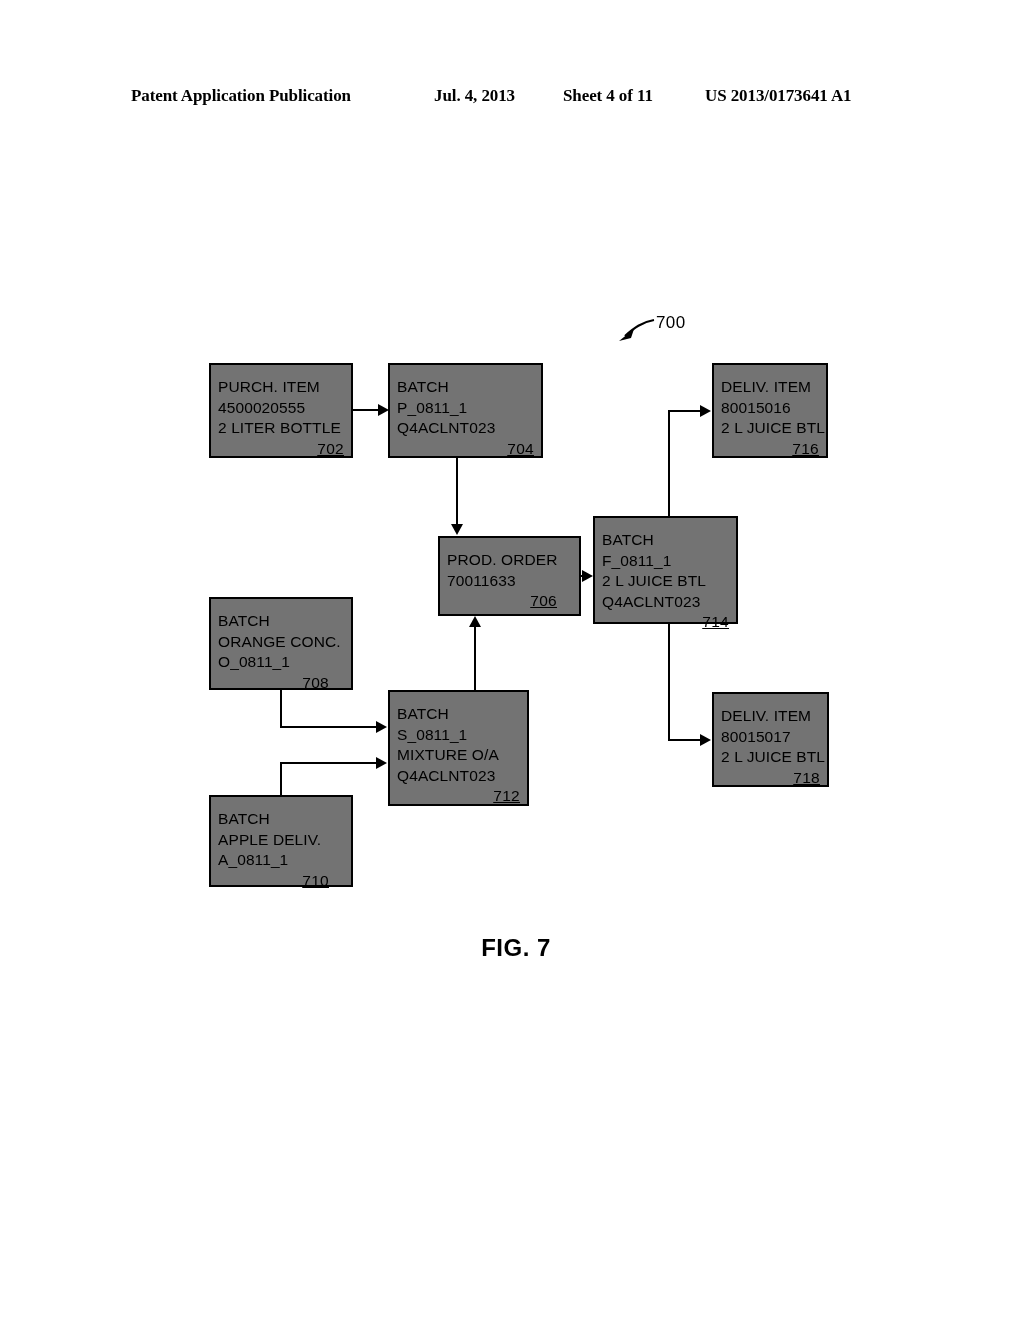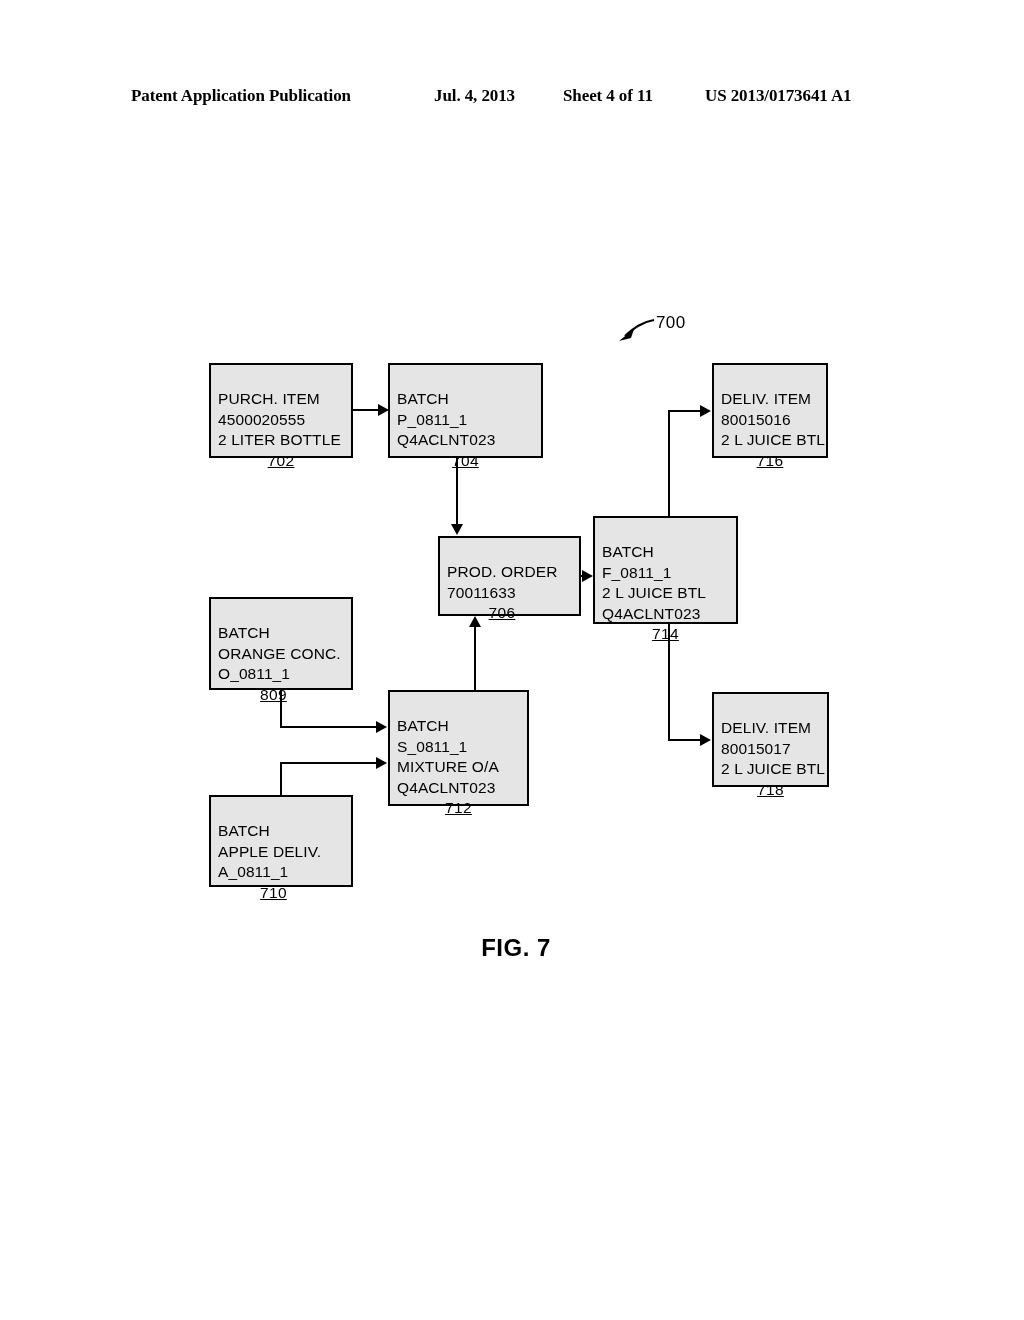--- a/index.html
+++ b/index.html
@@ -48,34 +48,34 @@
     top: 0;
     width: 1024px;
     height: 1320px;
   }
 
   
   .node-box {
     position: absolute;
     box-sizing: border-box;
     border: 2px solid #000000;
-    background: #e5e5e5;
+    background: #737373;
     font-size: 15.5px;
     line-height: 20.5px;
-    padding: 24px 0 0 7px;
+    padding: 12px 0 0 7px;
     z-index: 3;
   }
   .node-box .line {
     display: block;
     white-space: nowrap;
     letter-spacing: 0.1px;
   }
   .node-box .ref {
     display: block;
-    text-align: center;
+    text-align: right;
     text-decoration: underline;
     text-underline-offset: 1px;
     letter-spacing: 0.3px;
     padding-right: 7px;
   }
   
   .ref-right {
     text-align: left;
     padding-right: 22px !important;
   }
@@ -236,21 +236,21 @@
     <span class="line">F_0811_1</span>
     <span class="line">2 L JUICE BTL</span>
     <span class="line">Q4ACLNT023</span>
     <span class="ref">714</span>
   </div>
 
   <div class="node-box" id="box-708">
     <span class="line">BATCH</span>
     <span class="line">ORANGE CONC.</span>
     <span class="line">O_0811_1</span>
-    <span class="ref ref-right">809</span>
+    <span class="ref ref-right">708</span>
   </div>
 
   <div class="node-box" id="box-712">
     <span class="line">BATCH</span>
     <span class="line">S_0811_1</span>
     <span class="line">MIXTURE O/A</span>
     <span class="line">Q4ACLNT023</span>
     <span class="ref">712</span>
   </div>
 

